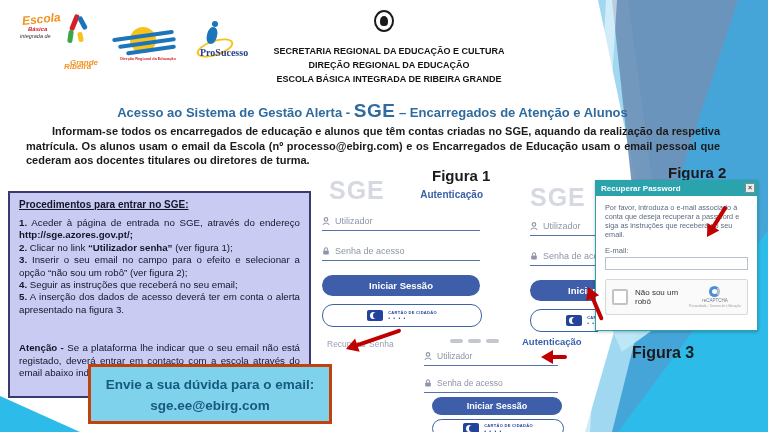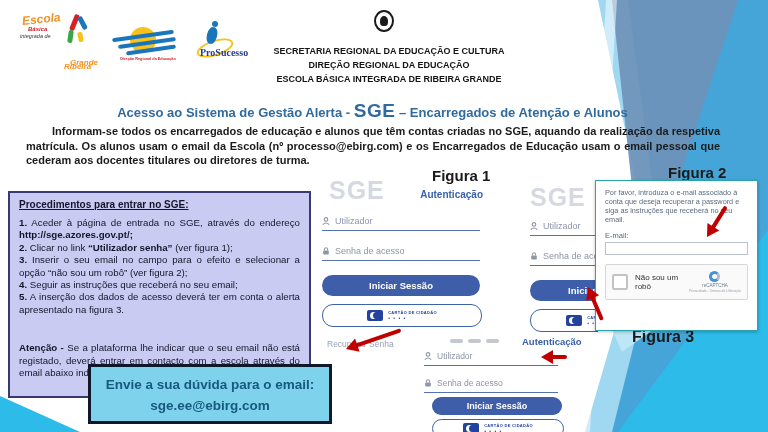--- a/index.html
+++ b/index.html
@@ -48,28 +48,28 @@
   #intro{position:absolute;left:26px;top:124px;width:694px;z-index:2;font-size:11px;line-height:14.5px;font-weight:600;color:#1b1b1b;text-align:justify;text-indent:26px;}
 
   
   #procedures{position:absolute;left:8px;top:191px;width:303px;height:207px;z-index:2;background:#c9cbf2;border:2px solid #3a3a72;box-sizing:border-box;padding:6px 9px;color:#15152a;}
   #procedures .p-head{font-size:10px;font-weight:bold;text-decoration:underline;margin-bottom:7px;}
   #procedures .p-step{font-size:9.7px;line-height:12.4px;text-align:justify;}
   #procedures .p-step b{font-weight:bold;}
   #procedures .p-note{margin-top:26px;font-size:9.7px;line-height:12.4px;text-align:justify;}
 
   
-  #contact-box{position:absolute;left:88px;top:364px;width:244px;height:60px;z-index:3;background:#7ed2ec;border:3px solid #0f172a;box-sizing:border-box;text-align:center;padding-top:7px;}
+  #contact-box{position:absolute;left:88px;top:364px;width:244px;height:60px;z-index:3;background:#7ed2ec;border:3px solid #c2410c;box-sizing:border-box;text-align:center;padding-top:7px;}
   #contact-box div{font-size:13.5px;line-height:21px;font-weight:bold;color:#17597f;}
 
   
   .fig-label{position:absolute;z-index:3;color:#1a1a1a;font-weight:600;}
   #fig1-label{left:432px;top:167px;font-size:15px;}
   #fig2-label{left:668px;top:164px;font-size:15px;}
-  #fig3-label{left:632px;top:328px;font-size:16px;}
+  #fig3-label{left:632px;top:344px;font-size:16px;}
 
   
   .lg-form{position:absolute;z-index:1;}
   .lg-logo{position:absolute;font-weight:800;color:#d6d9e2;letter-spacing:1px;}
   .lg-auth{position:absolute;font-weight:bold;color:#3a61a8;}
   .lg-row{position:absolute;display:flex;align-items:center;gap:5px;border-bottom:1.5px solid #5672ad;padding-bottom:4px;}
   .lg-row span{color:#8d95a8;}
   .lg-row svg{flex:0 0 auto;}
   .lg-btn{position:absolute;background:#3e5ea9;color:#fff;font-weight:bold;border:none;border-radius:11px;display:flex;align-items:center;justify-content:center;cursor:pointer;}
   .lg-cc{position:absolute;background:#fff;border:1.5px solid #3c63a8;border-radius:11px;display:flex;align-items:center;justify-content:center;gap:5px;cursor:pointer;}
@@ -257,20 +257,24 @@
     <div class="lg-cc">
       <span class="cc-ic"></span>
       <span class="cc-txt">
           <span class="cc-label">CARTÃO DE CIDADÃO</span>
           <span class="cc-dots">• • • •</span>
         </span>
     </div>
   </div>
 
   <div id="popup">
+    <div id="popup-titlebar">
+      <span>Recuperar Password</span>
+      <span id="popup-close">×</span>
+    </div>
     <div id="popup-body">Por favor, introduza o e-mail associado à conta que deseja recuperar a password e siga as instruções que receberá no seu email.</div>
     <div id="popup-email-label">E-mail:</div>
     <div id="popup-email-input"></div>
     <div id="popup-captcha">
       <div id="captcha-checkbox"></div>
       <div id="captcha-label">Não sou um robô</div>
       <div class="recaptcha-col">
         <div class="recaptcha-ic"></div>
         <div class="recaptcha-brand">reCAPTCHA</div>
         <div class="recaptcha-links">Privacidade - Termos de Utilização</div>

